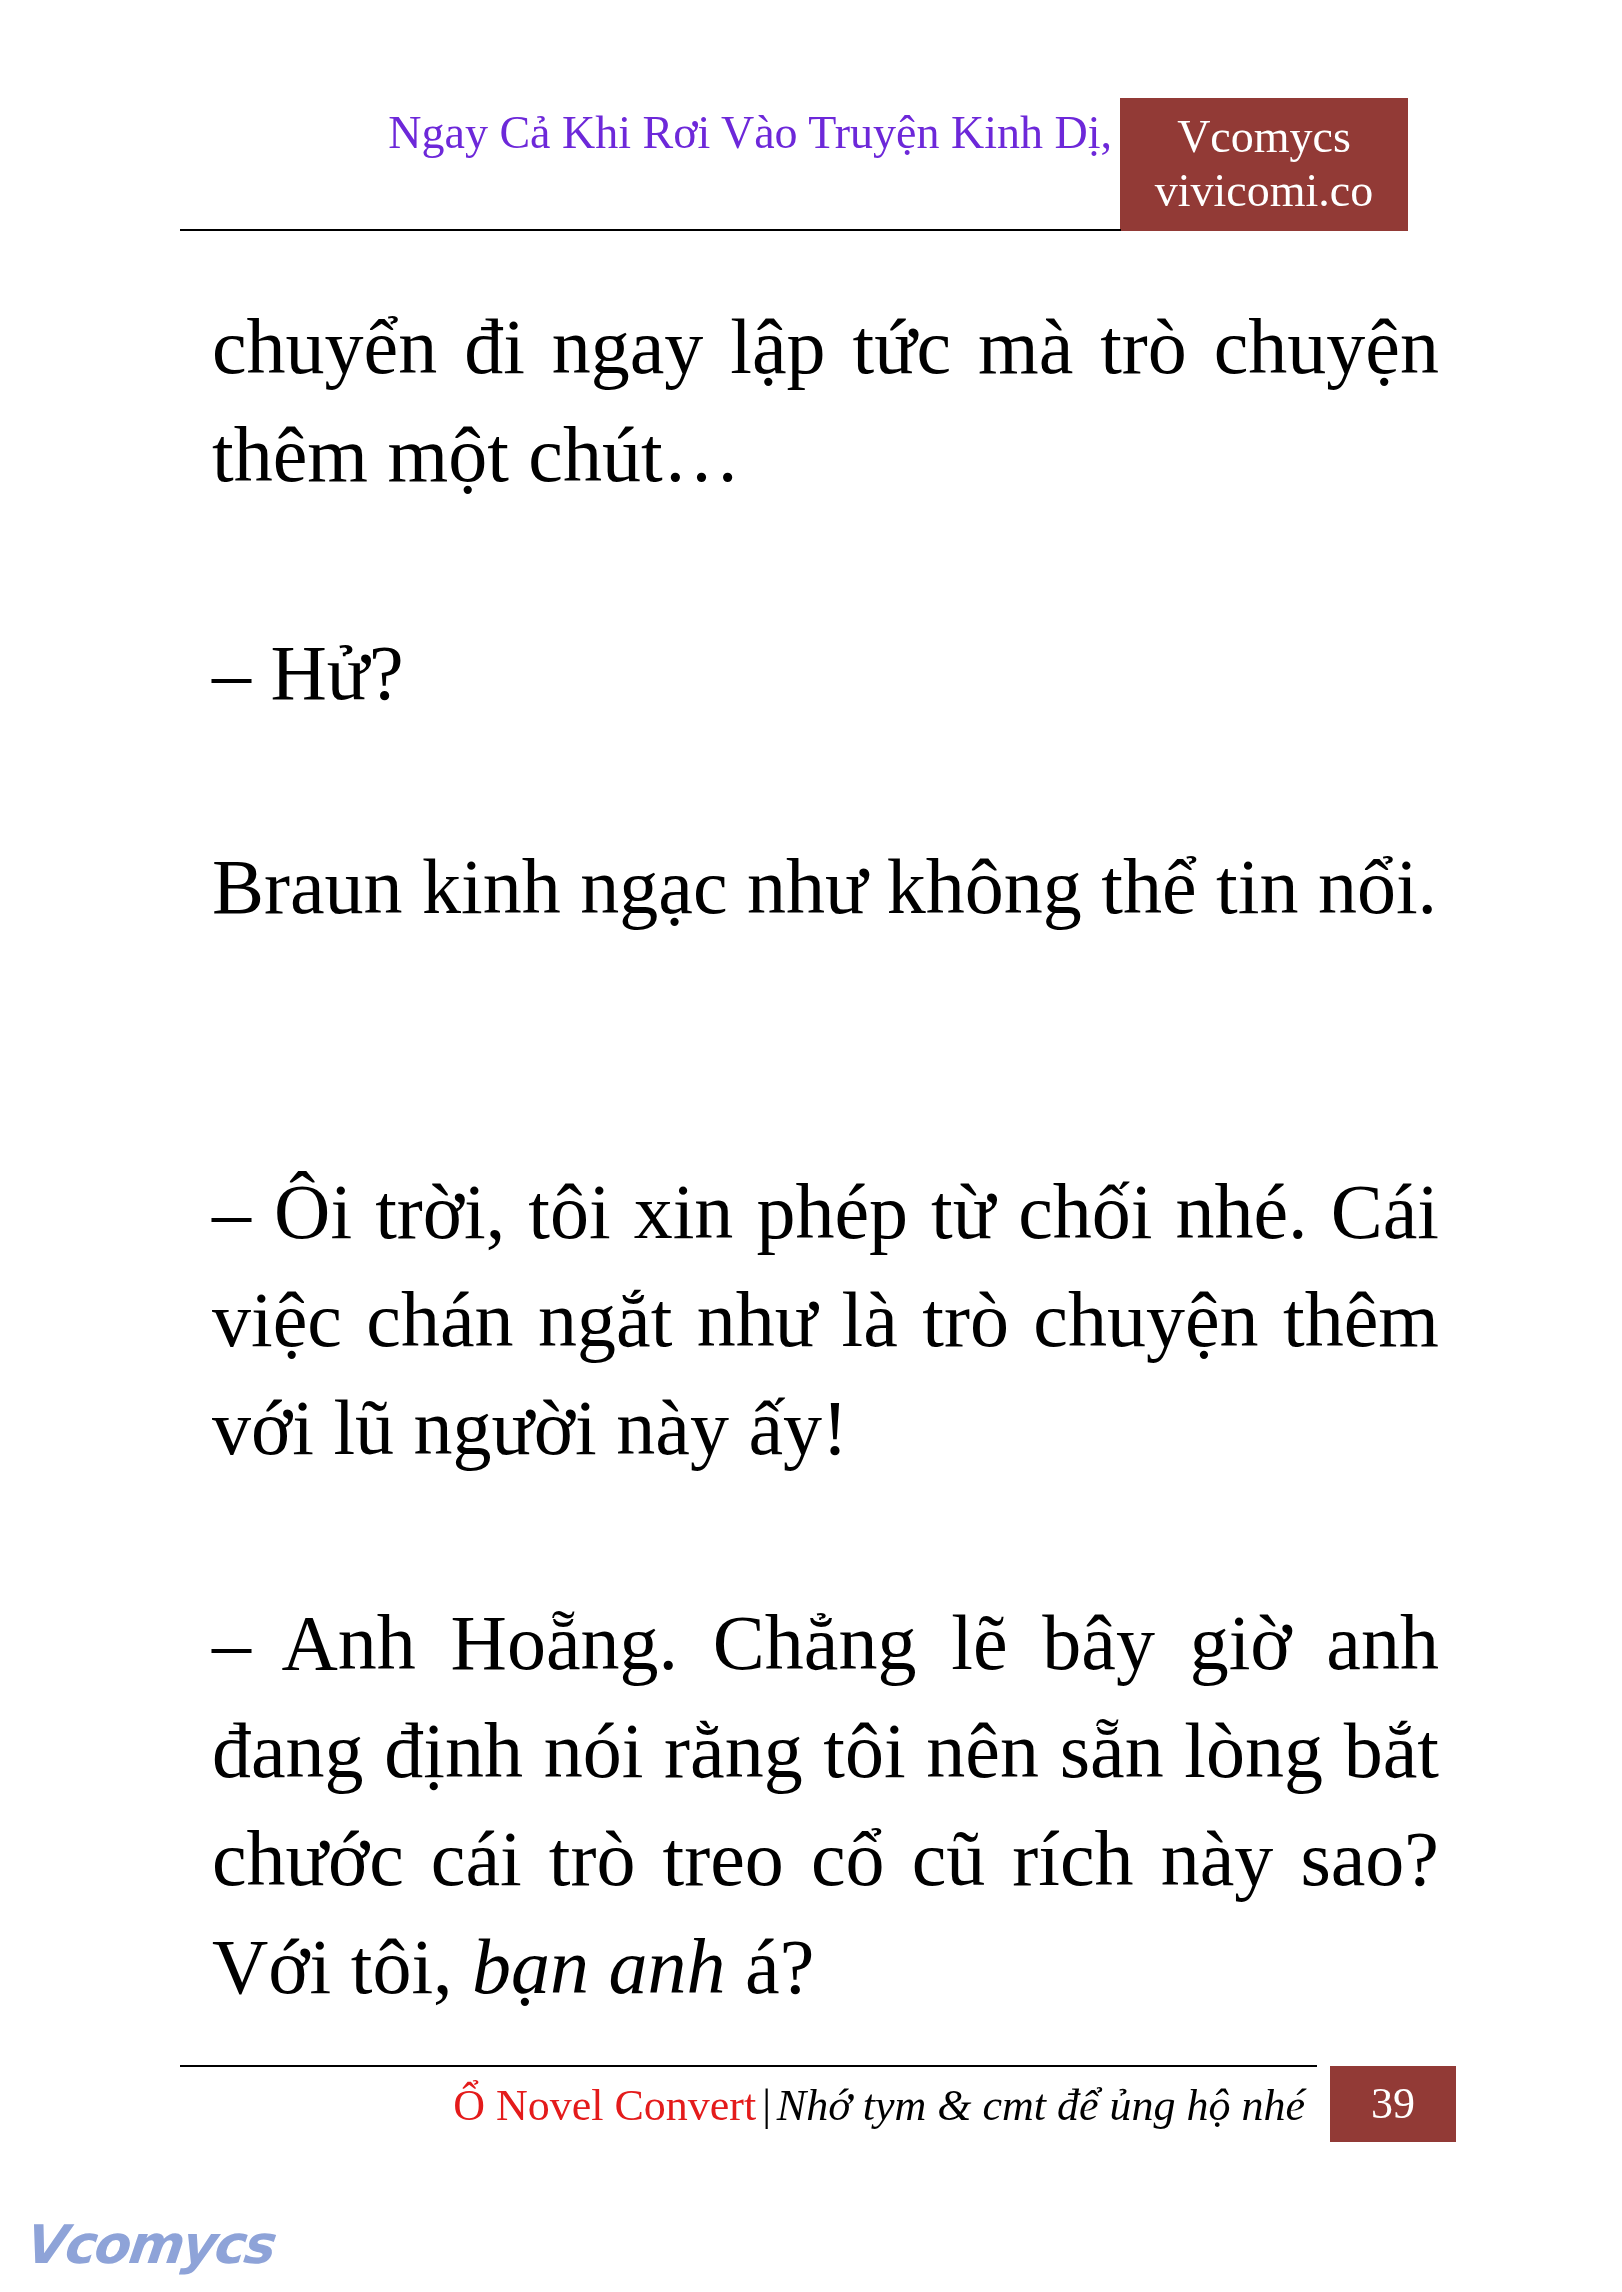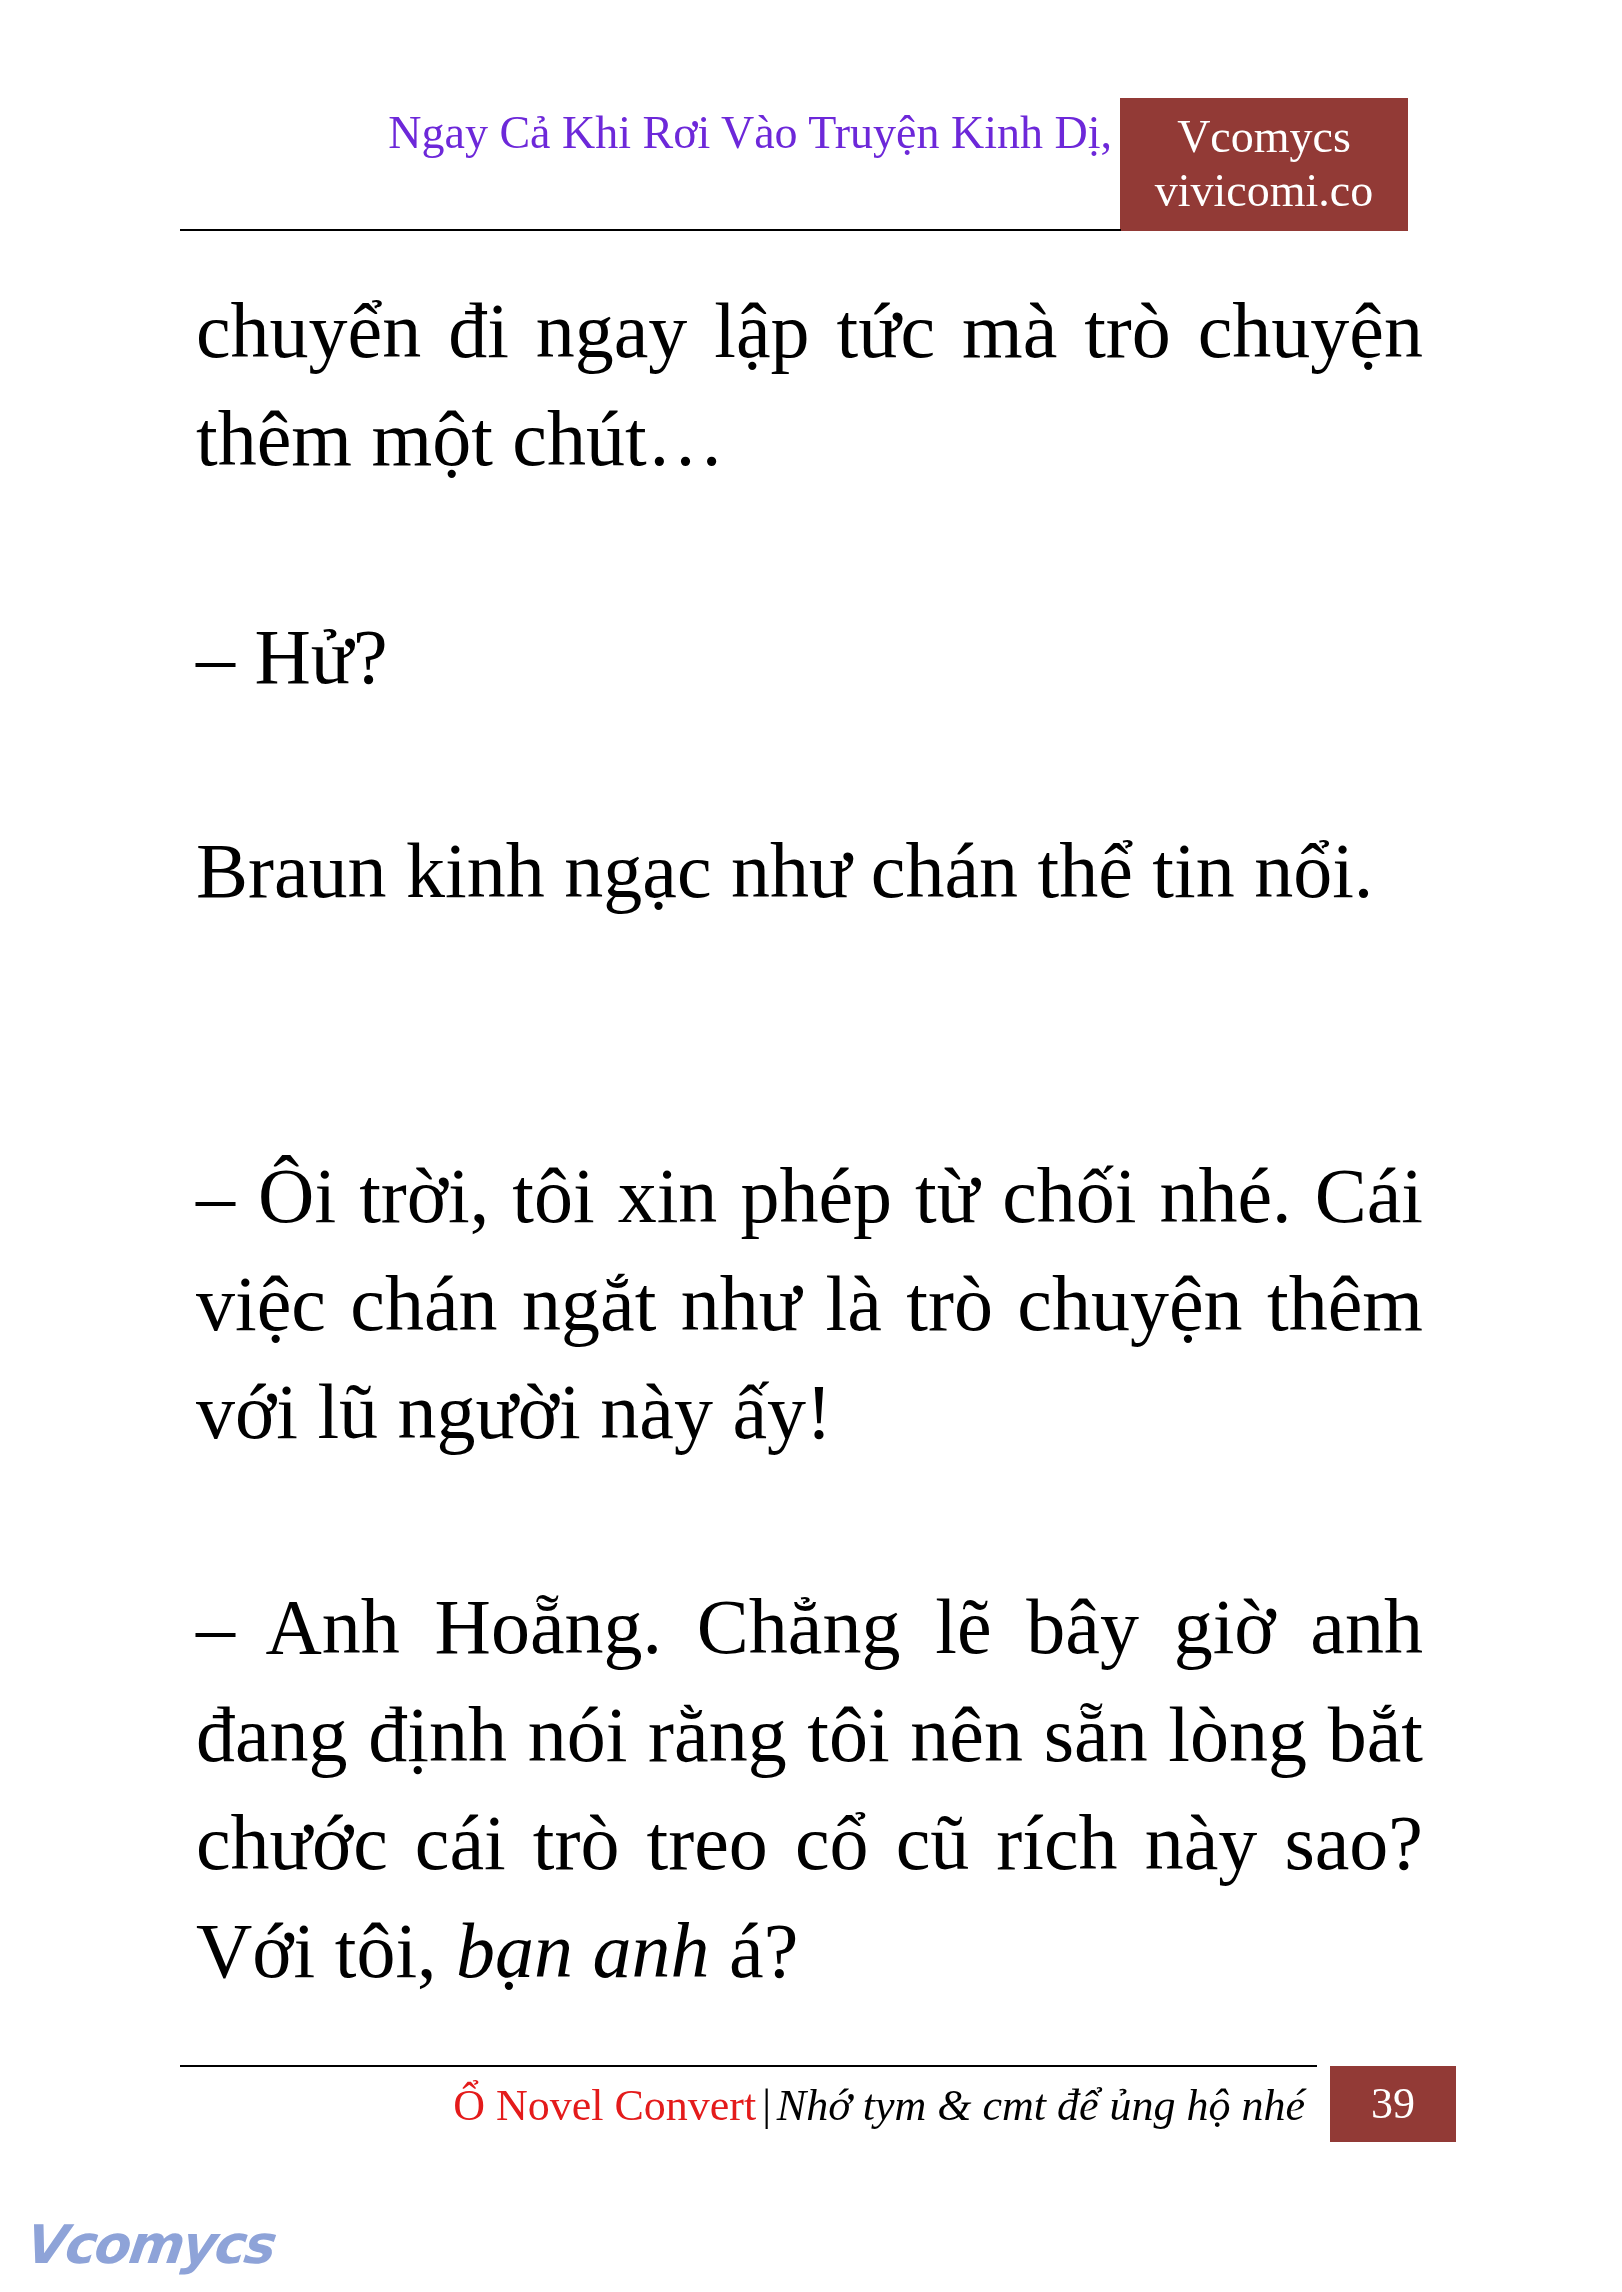--- a/index.html
+++ b/index.html
@@ -61,21 +61,21 @@
       top: 0;
       width: 1227px;
       font-size: 78px;
       line-height: 108px;
       text-align: justify;
     }
     .para {
       position: absolute;
       left: 0;
       width: 1227px;
-      margin: 0;
+      margin: 16px;
       text-align: justify;
       text-align-last: left;
     }
     .para em { font-style: italic; }
 
     
     .footer-rule {
       position: absolute;
       left: 180px;
       top: 2065px;
@@ -147,21 +147,21 @@
 <div class="brand-box">
   <span class="line">Vcomycs</span>
   <span class="line">vivicomi.co</span>
 </div>
 
 <div class="header-rule"></div>
 
 <div class="content">
   <p class="para" style="top:277px;">chuyển đi ngay lập tức mà trò chuyện thêm một chút…</p>
   <p class="para" style="top:603px;">– Hử?</p>
-  <p class="para" style="top:817px;">Braun kinh ngạc như chán thể tin nổi.</p>
+  <p class="para" style="top:817px;">Braun kinh ngạc như không thể tin nổi.</p>
   <p class="para" style="top:1142px;">– Ôi trời, tôi xin phép từ chối nhé. Cái việc chán ngắt như là trò chuyện thêm với lũ người này ấy!</p>
   <p class="para" style="top:1573px;"><span>– Anh Hoẵng. Chẳng lẽ bây giờ anh đang định nói rằng tôi nên sẵn lòng bắt chước cái trò treo cổ cũ rích này sao? Với tôi, </span><em>bạn anh</em><span> á?</span></p>
 </div>
 
 <div class="footer-rule"></div>
 
 <div class="footer-text">
   <span class="footer-brand">Ổ Novel Convert</span><span class="footer-sep">|</span><span class="footer-note">Nhớ tym &amp; cmt để ủng hộ nhé</span>
 </div>
 

